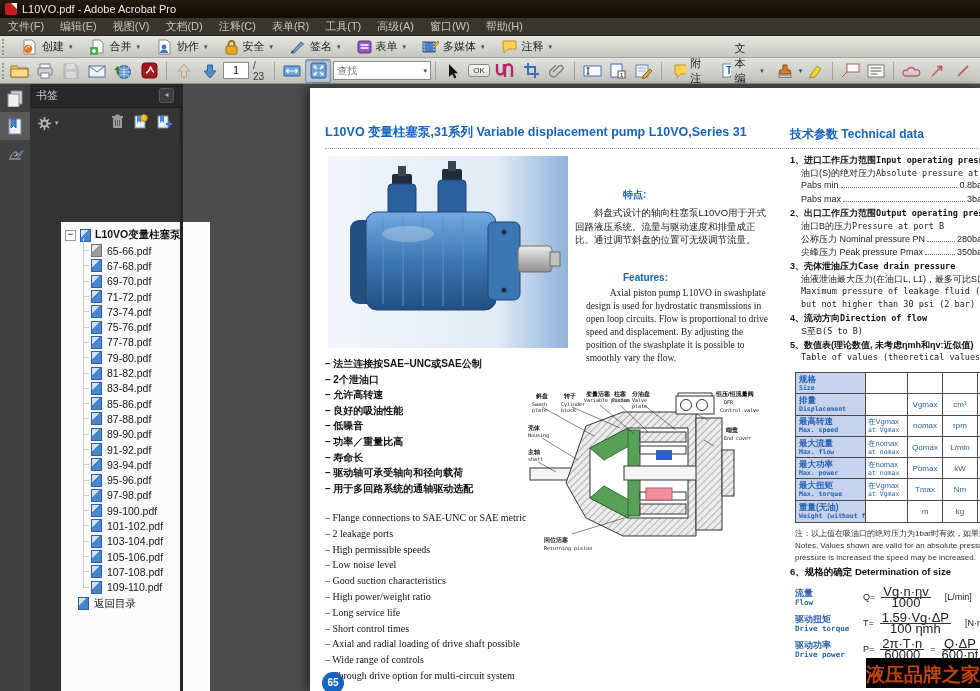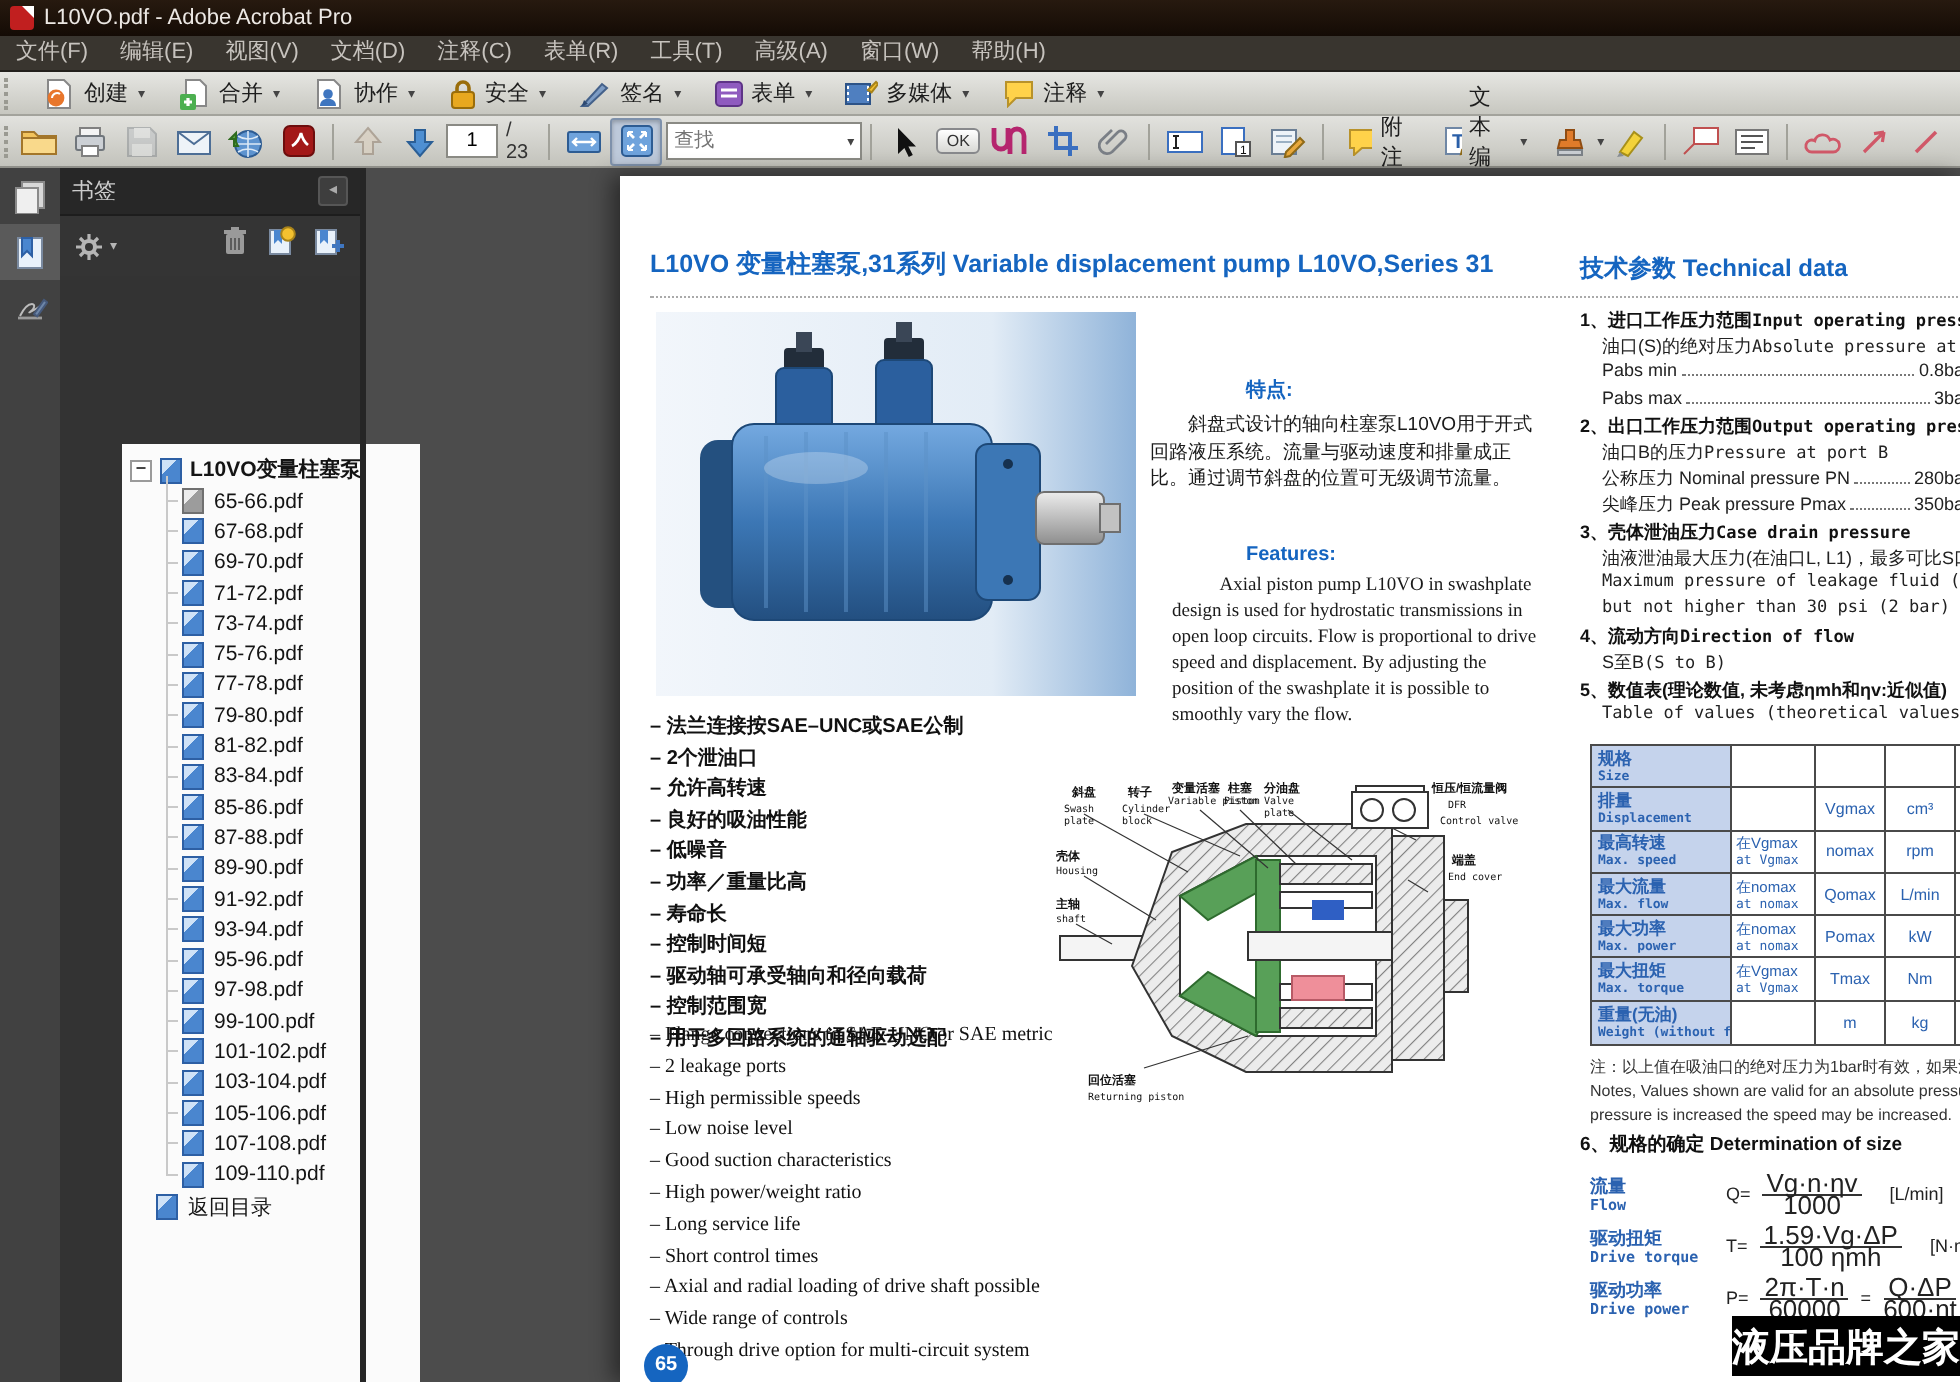--- a/index.html
+++ b/index.html
@@ -120,21 +120,21 @@
 
   .formulas{left:485px;top:496px;width:190px;}
   .frow{display:flex;align-items:center;height:26px;gap:6px;font-size:9px;color:#222;white-space:nowrap;}
   .flabel{width:62px;color:#2b62b0;font-weight:bold;flex:0 0 auto;}
   .flabel .zh{display:block;font-size:9px;line-height:10px;}
   .flabel .en{display:block;font-size:7.5px;line-height:9px;font-family:"DejaVu Sans Mono",monospace;}
   .frac{display:inline-flex;flex-direction:column;align-items:center;font-size:13px;line-height:10px;}
   .frac .nu{border-bottom:1px solid #333;padding:0 2px;}
   .funit{margin-left:8px;}
 
-  .watermark{left:866px;top:658px;width:114px;height:30px;background:#000;color:#ffffff;font-weight:bold;font-size:19px;
+  .watermark{left:866px;top:658px;width:114px;height:30px;background:#000;color:#c2410c;font-weight:bold;font-size:19px;
     line-height:33px;text-align:center;white-space:nowrap;overflow:hidden;z-index:30;}
 
   svg text{font-family:"Liberation Sans",sans-serif;}
   svg .dlabel{font-size:6px;fill:#111;font-weight:bold;}
   svg .dlabel-en{font-size:5px;fill:#111;font-family:"DejaVu Sans Mono",monospace;}
 </style>
 </head>
 <body>
 
 <div class="abs titlebar">
@@ -672,23 +672,21 @@
 
   <ul class="abs bullets bul-zh">
 
   <li>法兰连接按SAE–UNC或SAE公制</li>
       <li>2个泄油口</li>
       <li>允许高转速</li>
       <li>良好的吸油性能</li>
       <li>低噪音</li>
       <li>功率／重量比高</li>
       <li>寿命长</li>
-      <li>控制时间短</li>
       <li>驱动轴可承受轴向和径向载荷</li>
-      <li>控制范围宽</li>
       <li>用于多回路系统的通轴驱动选配</li>
     </ul>
   <ul class="abs bullets bul-en">
 
   <li>Flange connections to SAE-UNC or SAE metric</li>
       <li>2 leakage ports</li>
       <li>High permissible speeds</li>
       <li>Low noise level</li>
       <li>Good suction characteristics</li>
       <li>High power/weight ratio</li>

